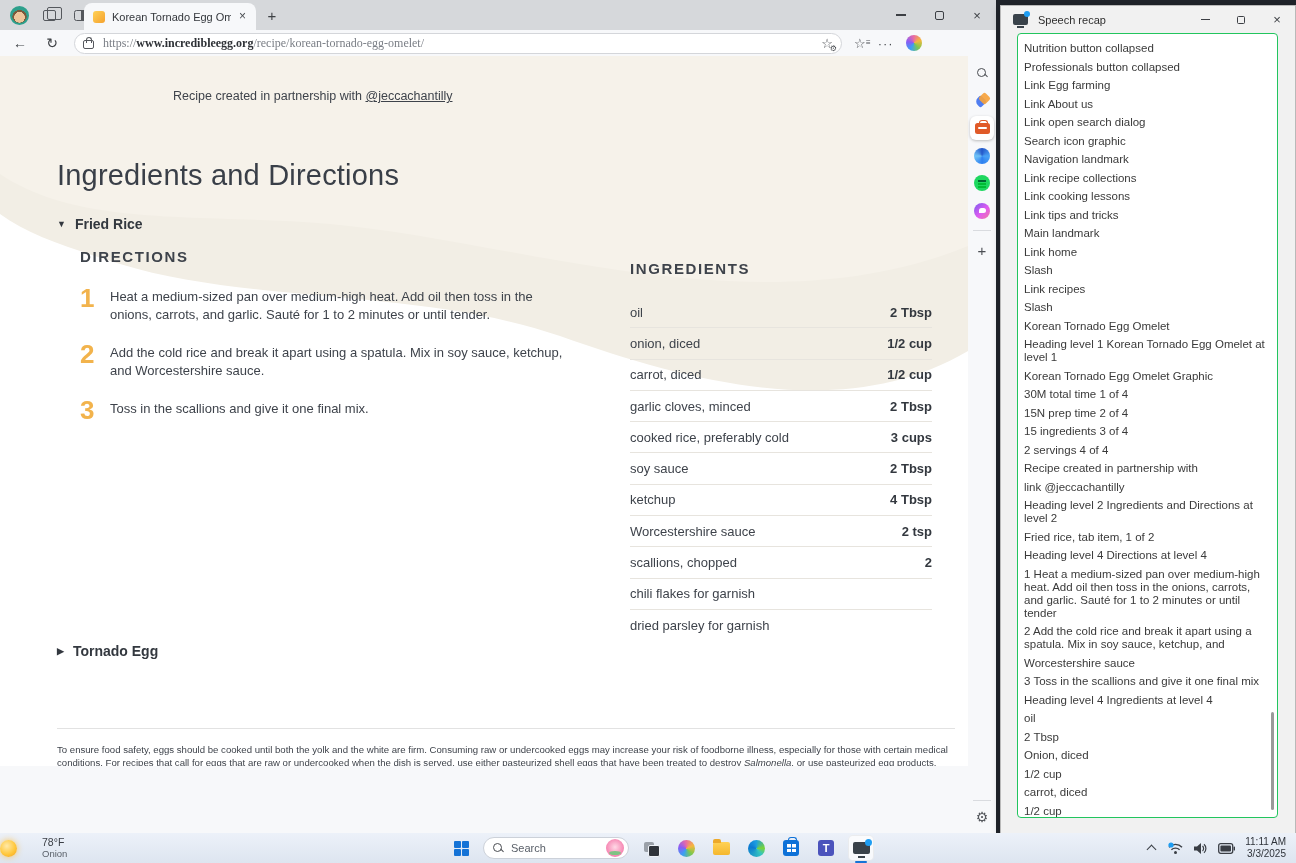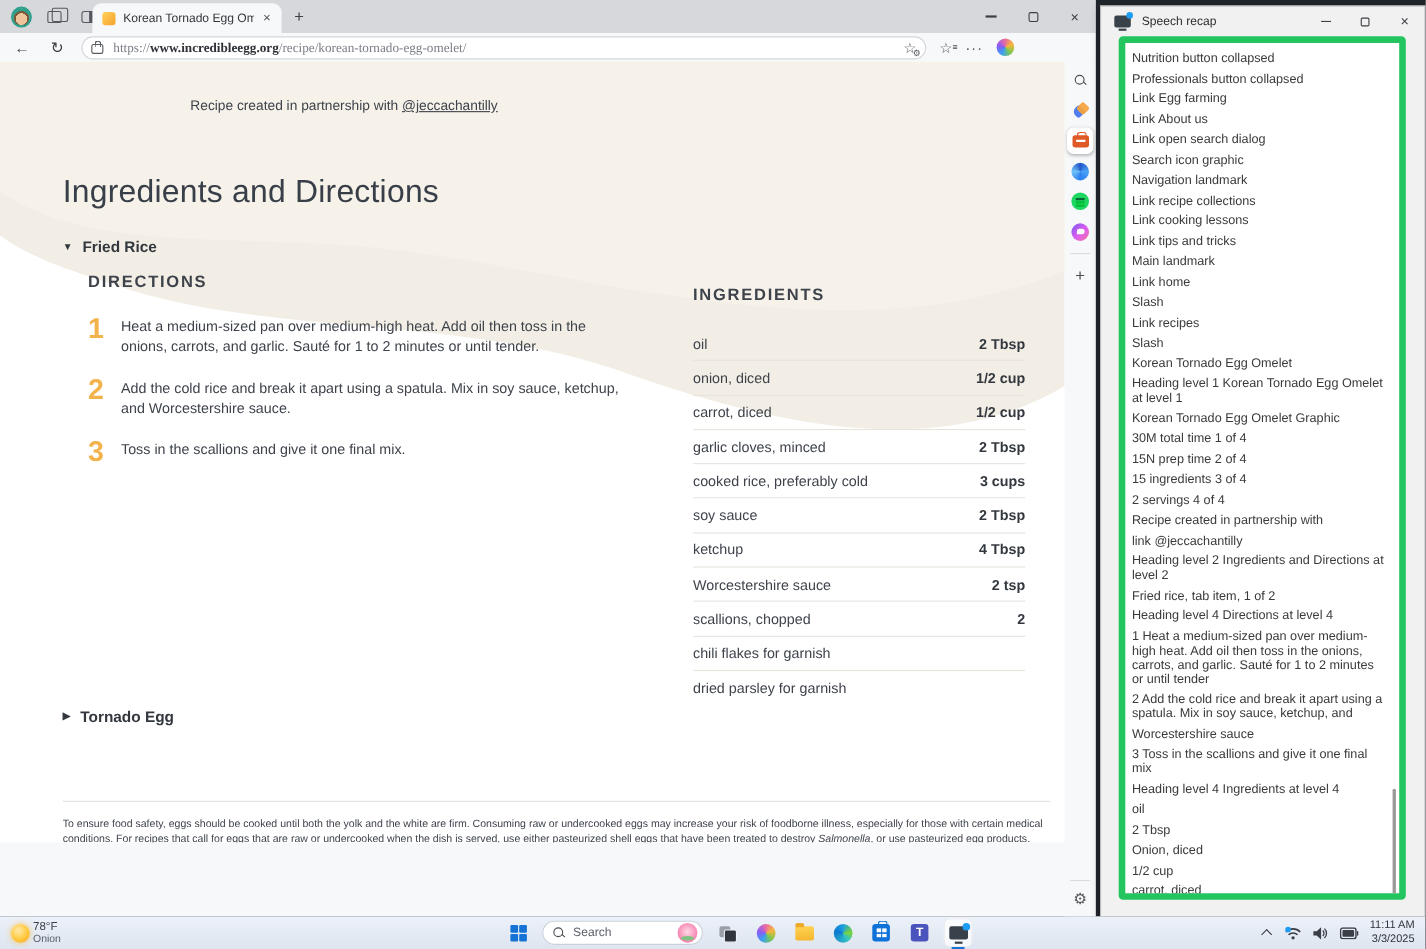--- a/index.html
+++ b/index.html
@@ -102,27 +102,27 @@
   .sr-appicon { width:15px; height:11px; background:#39424a; border-radius:2px; margin-left:12px; position:relative; }
   .sr-appicon::before { content:""; position:absolute; right:-2px; top:-3px; width:6px; height:6px; border-radius:50%; background:#1e9df2; }
   .sr-appicon::after { content:""; position:absolute; left:4px; bottom:-3px; width:7px; height:1.6px; background:#39424a; }
   .sr-title { font-size:11px; color:#2f2f2f; margin-left:10px; }
   .sr-controls { margin-left:auto; display:flex; }
   .sr-wc { width:36px; height:27px; display:flex; align-items:center; justify-content:center; color:#3c3f44; }
   .sr-wc .minbar { width:9px; height:1.3px; background:#3c3f44; }
   .sr-wc .maxbox { width:8px; height:8px; border:1.3px solid #3c3f44; border-radius:1.5px; }
   .sr-wc.close { font-size:13px; }
 
-  .sr-panel { position:absolute; left:16px; top:27px; width:261px; height:785px; background:#ffffff; border-radius:4px; border:6px solid #22c55e; padding:8px 10px 0 6px; overflow:hidden; }
+  .sr-panel { position:absolute; left:16px; top:27px; width:261px; height:785px; background:#ffffff; border-radius:4px; border:1px solid #22c55e; padding:8px 10px 0 6px; overflow:hidden; }
   .sr-item { font-size:11.5px; line-height:13px; color:#3a3a3a; margin-bottom:5.5px; }
   .sr-thumb { position:absolute; right:3px; top:678px; width:3px; height:98px; background:#9a9a9a; border-radius:2px; }
 
   
   .taskbar { position:absolute; left:0; bottom:0; width:1296px; height:30px; background:linear-gradient(#ecf1f9,#dde5f0); display:flex; align-items:center; z-index:5; }
-  .weather { display:flex; align-items:center; gap:3px; margin-left:10px; width:120px; }
+  .weather { display:flex; align-items:center; gap:25px; width:120px; }
   .sun { width:17px; height:17px; border-radius:50%; background:radial-gradient(circle at 40% 35%, #ffe9a8, #ffc83d 55%, #f59e16); box-shadow:0 0 6px rgba(255,190,60,.8); }
   .wtemp { font-size:10.5px; color:#3a3e45; line-height:11px; }
   .wcond { font-size:9.5px; color:#5a6069; line-height:11px; }
   .tb-center { display:flex; align-items:center; gap:9px; margin-left:328px; }
   .tb-btn { width:26px; height:26px; border-radius:5px; display:flex; align-items:center; justify-content:center; flex:none; position:relative; }
   .winlogo { width:15px; height:15px; display:grid; grid-template-columns:7px 7px; grid-template-rows:7px 7px; gap:1px; }
   .winlogo div { background:#1573d6; border-radius:1px; }
   .searchpill { width:146px; height:22px; background:#ffffff; border:1px solid #ccd1d9; border-radius:11px; display:flex; align-items:center; padding:0 4px 0 9px; }
   .mag { width:10px; height:10px; position:relative; flex:none; }
   .mag::before { content:""; position:absolute; left:0; top:0; width:7px; height:7px; border:1.4px solid #4a4d52; border-radius:50%; }

